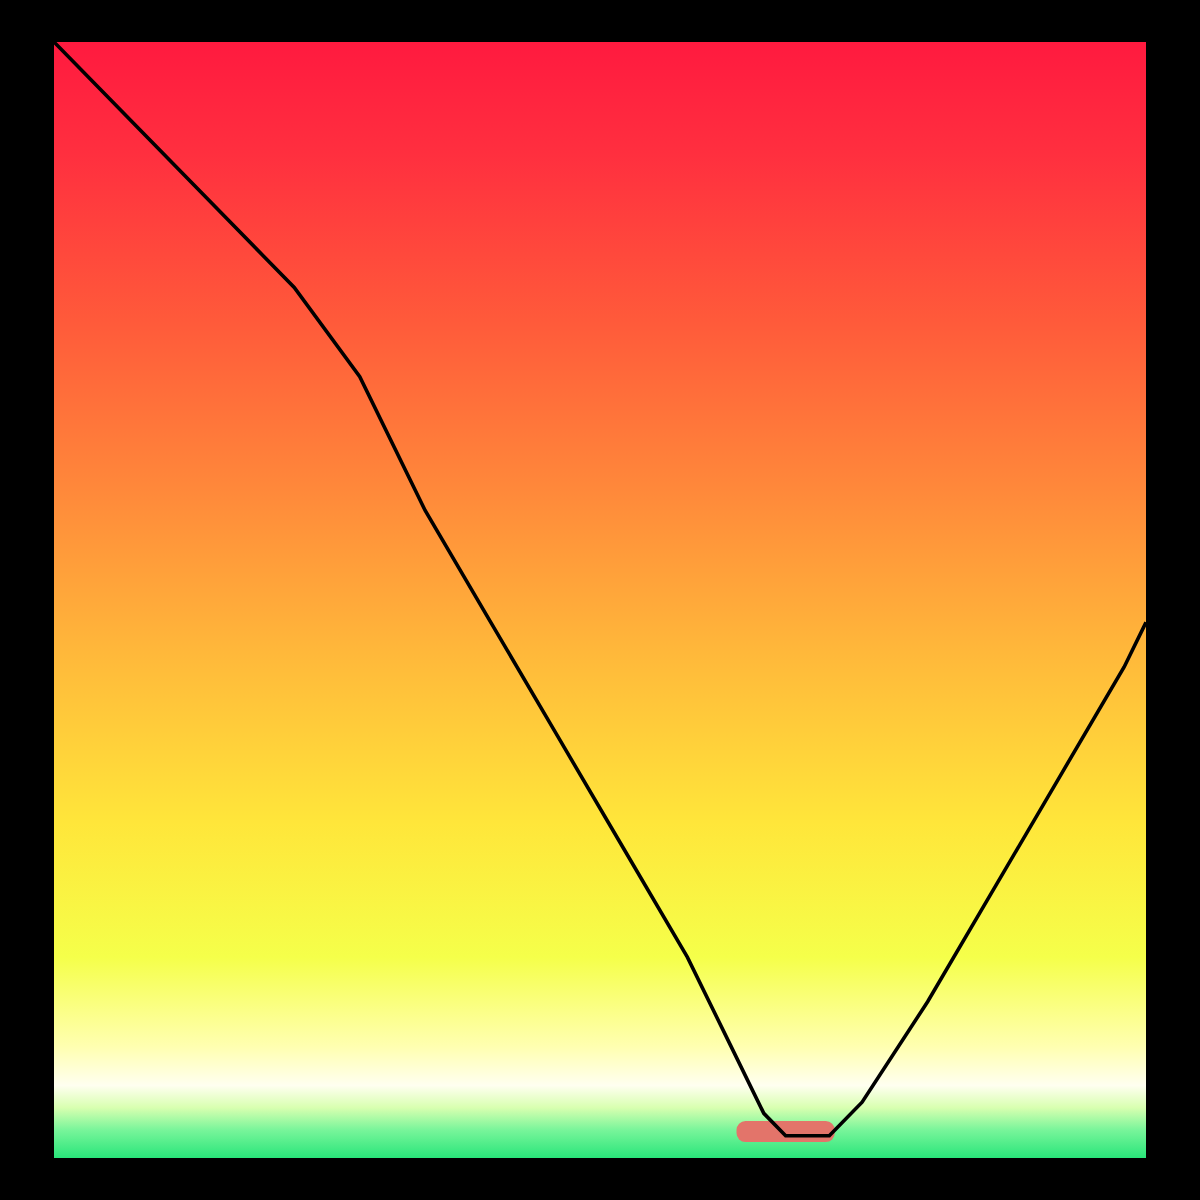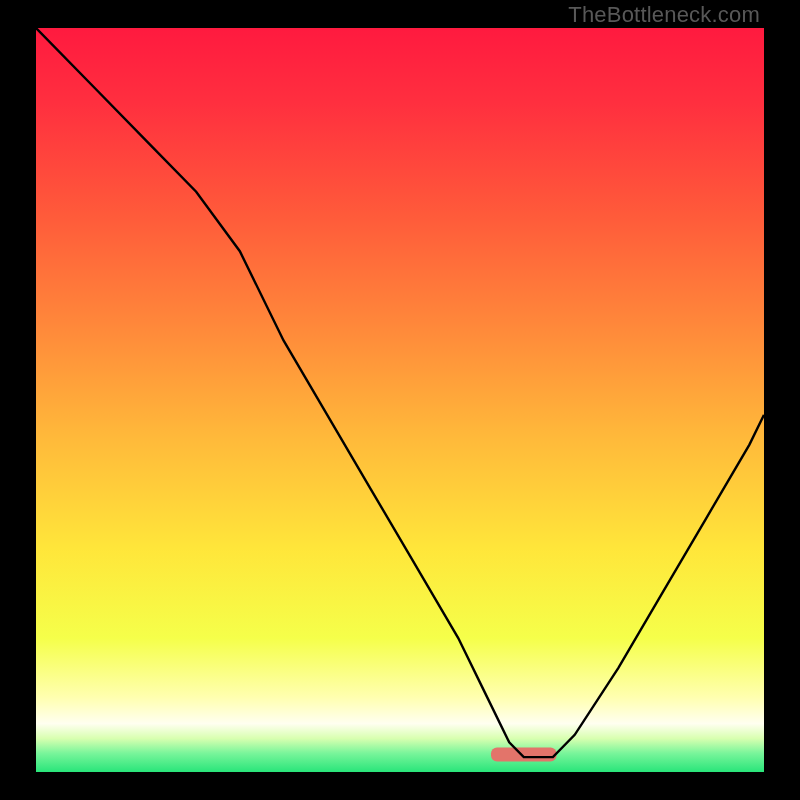--- a/index.html
+++ b/index.html
@@ -32,21 +32,20 @@
     font-weight:500;
     color:#585858;
     letter-spacing:0.2px;
     user-select:none;
   }
 </style>
 </head>
 <body>
 
 <div id="frame">
-  <div id="watermark">TheBottleneck.com</div>
   <svg id="plot" viewBox="0 0 728 744" preserveAspectRatio="none">
     <defs>
       <linearGradient id="bg-grad" x1="0" y1="0" x2="0" y2="1">
           <stop offset="0%" stop-color="#ff1a3f"></stop>
           <stop offset="10%" stop-color="#ff2f3f"></stop>
           <stop offset="25%" stop-color="#ff5a3a"></stop>
           <stop offset="40%" stop-color="#ff883a"></stop>
           <stop offset="55.00000000000001%" stop-color="#ffb93a"></stop>
           <stop offset="70%" stop-color="#ffe63a"></stop>
           <stop offset="82%" stop-color="#f5ff4a"></stop>

